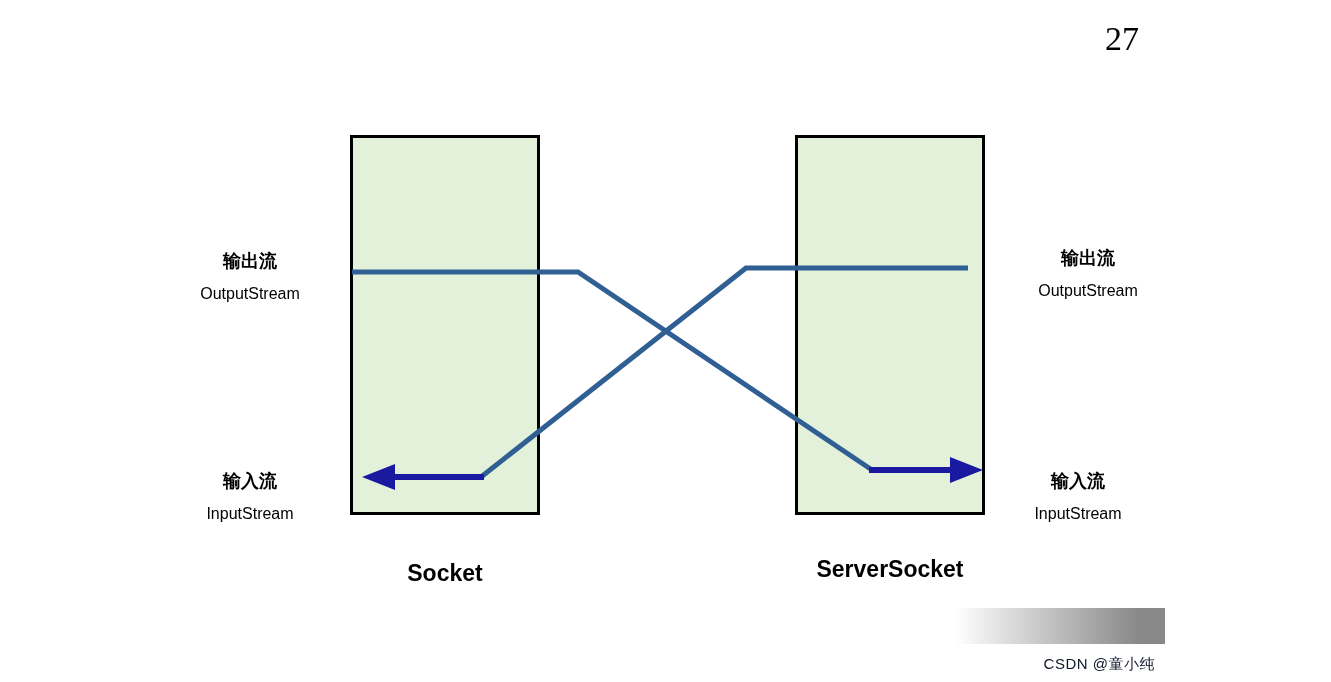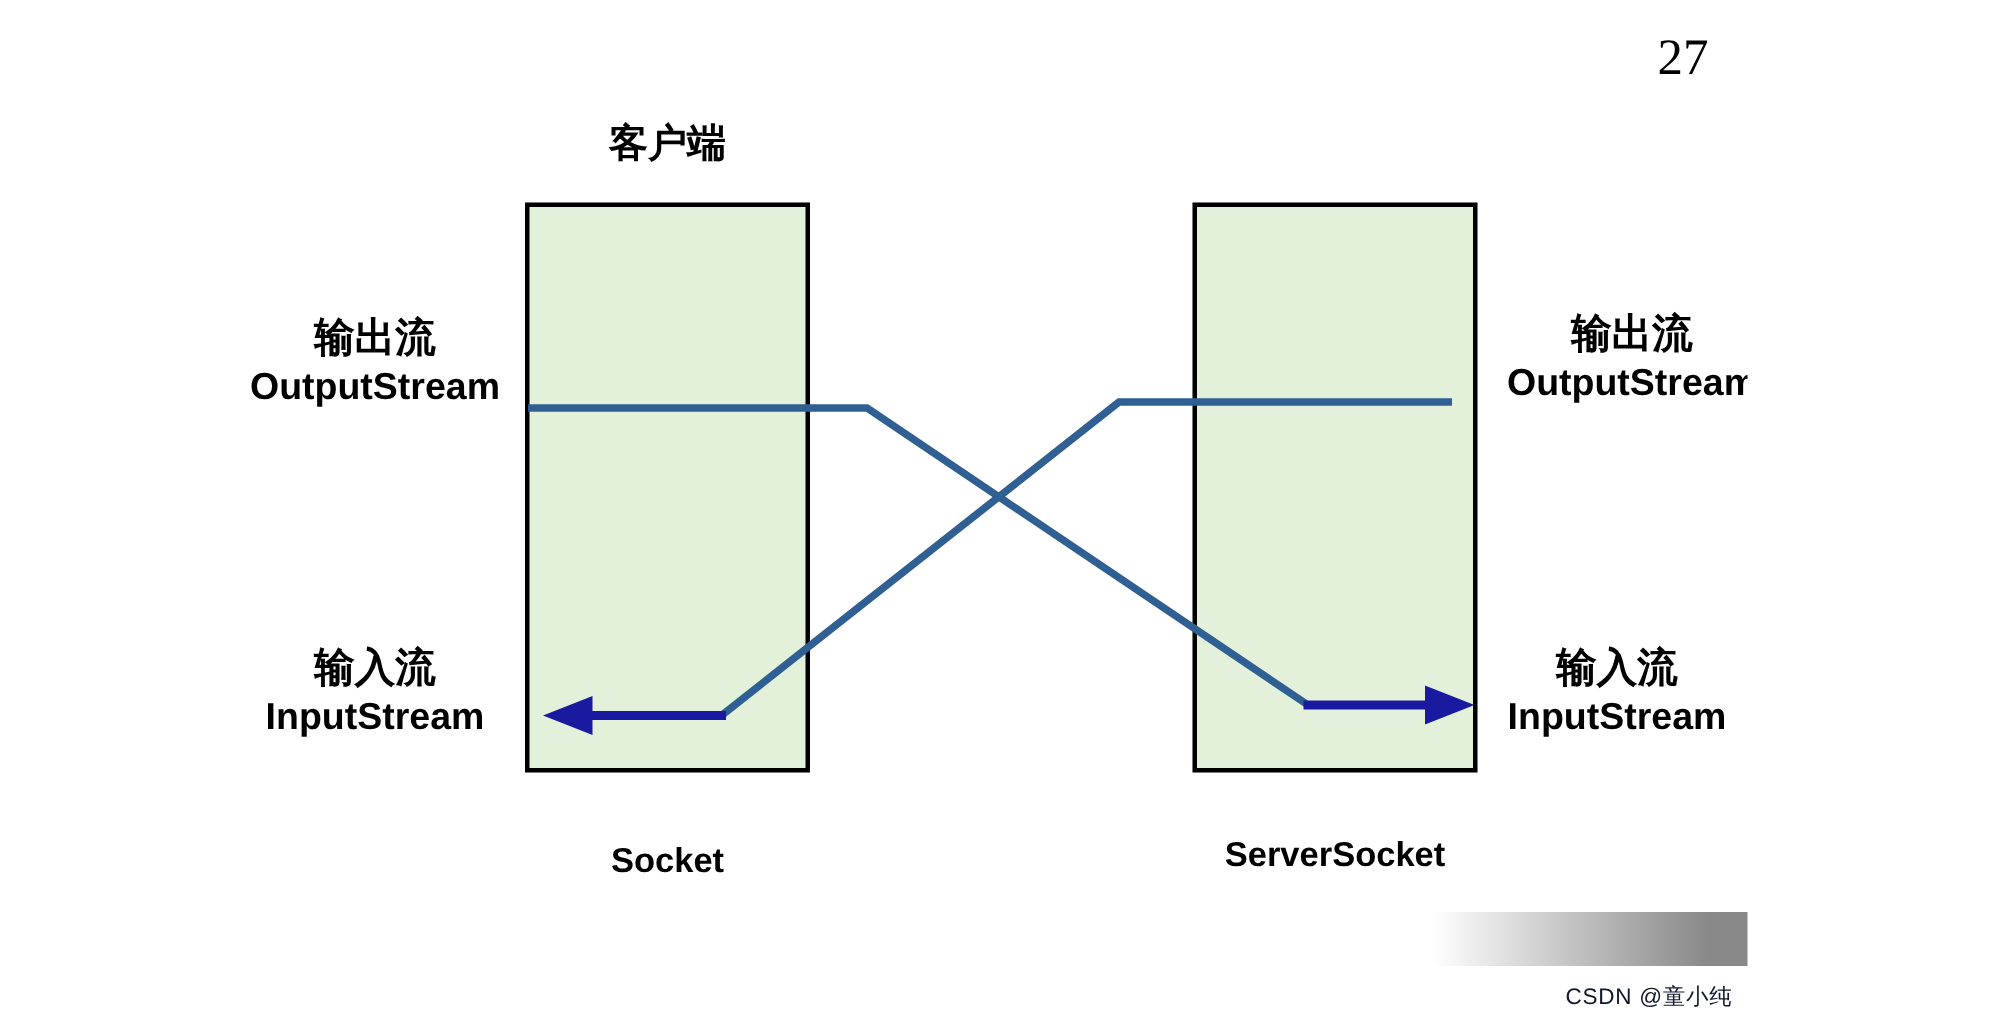--- a/index.html
+++ b/index.html
@@ -60,22 +60,22 @@
   .endpoint-title.server { left: 795px; }
 
   .socket-label {
     position: absolute; width: 190px;
     text-align: center; font-size: 23px; font-weight: bold;
   }
   .socket-label.client { left: 350px; top: 560px; }
   .socket-label.server { left: 795px; top: 556px; }
 
   .stream-label { position: absolute; text-align: center; }
-  .stream-label .cn { font-size: 27px; font-weight: bold; line-height: 34px; }
-  .stream-label .en { font-size: 25px; font-weight: bold; line-height: 32px; }
+  .stream-label .cn { font-size: 18px; font-weight: bold; line-height: 34px; margin-top: 36px; }
+  .stream-label .en { font-size: 16px; font-weight: normal; line-height: 32px; }
   .stream-label.client-output { left: 150px; top: 208px; width: 200px; }
   .stream-label.client-input  { left: 150px; top: 428px; width: 200px; }
   .stream-label.server-output { left: 988px; top: 205px; width: 200px; }
   .stream-label.server-input  { left: 988px; top: 428px; width: 180px; }
 
   svg.lines {
     position: absolute; left: 0; top: 0; width: 1331px; height: 682px;
     pointer-events: none;
   }
 </style>
@@ -85,21 +85,20 @@
 <div class="slide">
 
   <div class="corner-fill" style="background-color: rgb(137, 137, 137);"></div>
   <div class="vbar-cap" style="background-color: rgb(137, 137, 137);"></div>
   <div class="vbar" style="background-color: rgb(137, 137, 137);"></div>
   <div class="hbar"></div>
   <div class="white-notch"></div>
 
   <div class="page-number">27</div>
 
-  <div class="endpoint-title client">客户端</div>
 
   <div class="box client" style="background-color: rgb(227, 241, 218);"></div>
   <div class="box server" style="background-color: rgb(227, 241, 218);"></div>
 
   <div class="stream-label client-output">
     <div class="cn">输出流</div>
     <div class="en">OutputStream</div>
   </div>
   <div class="stream-label client-input">
     <div class="cn">输入流</div>

